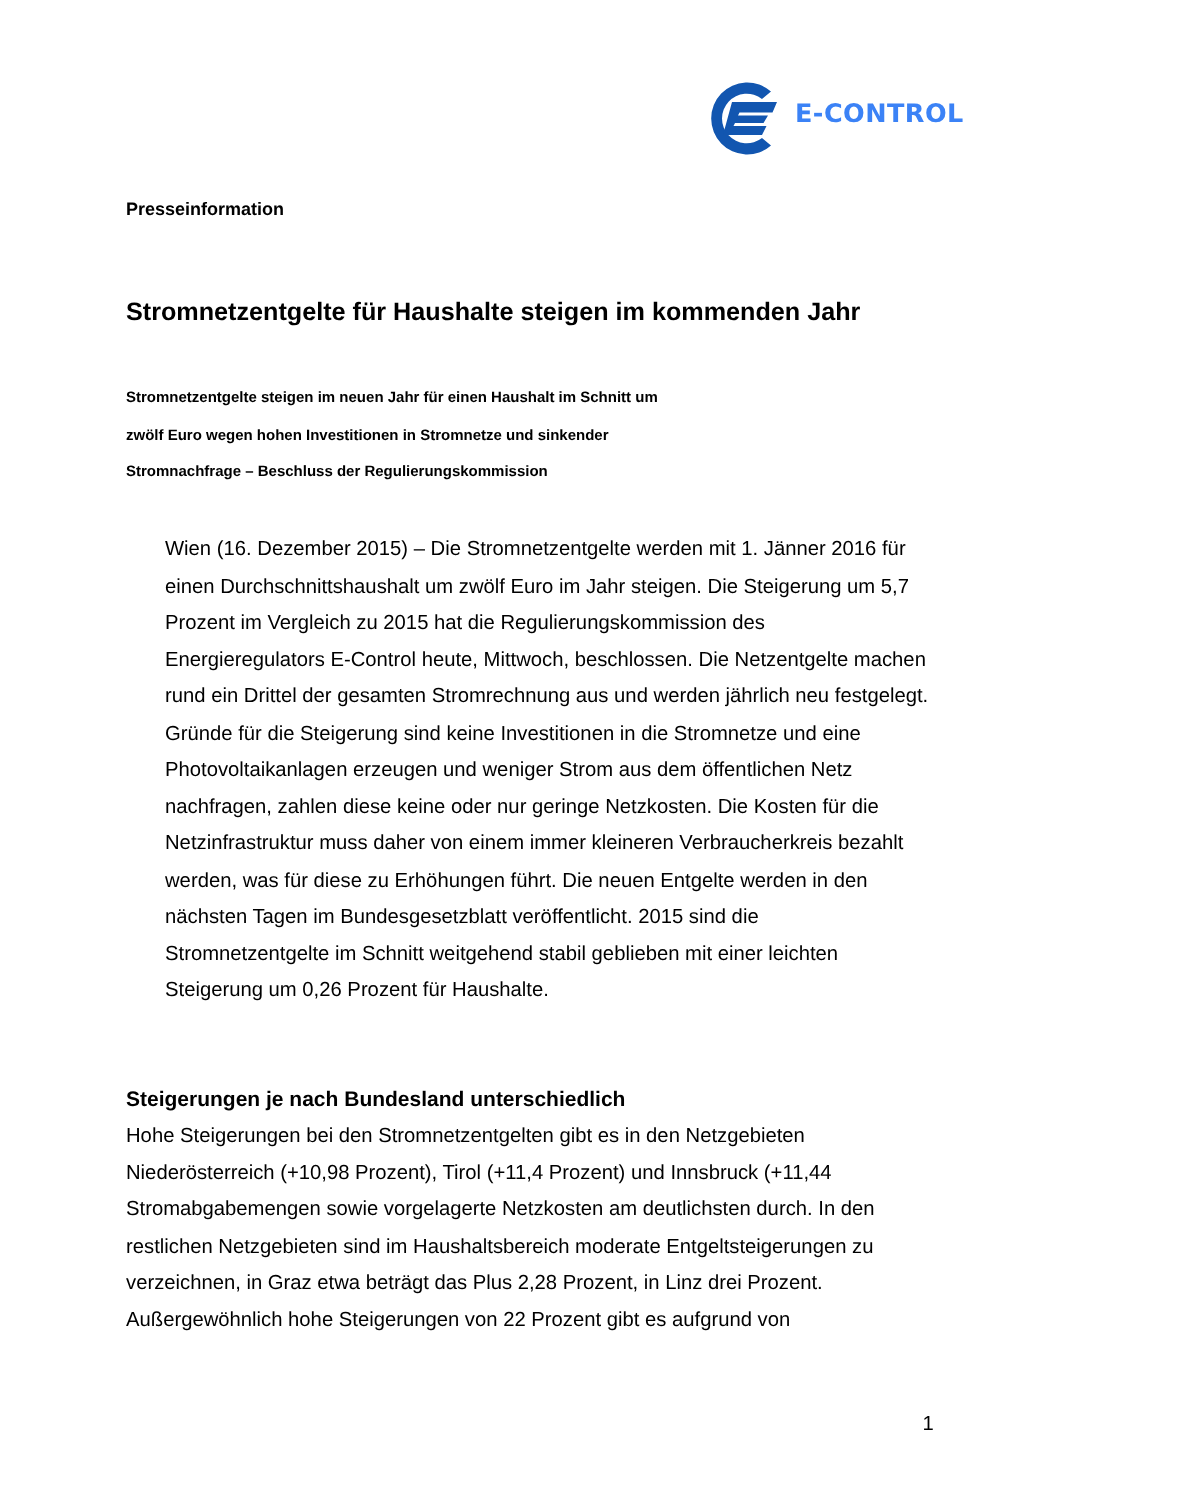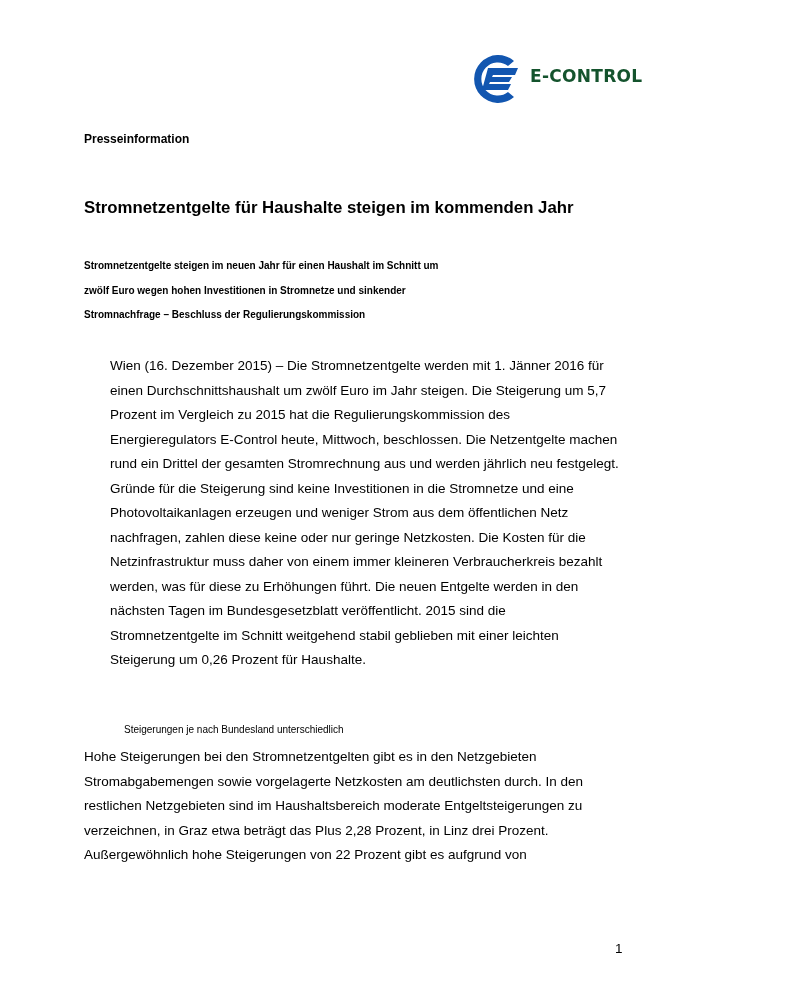--- a/index.html
+++ b/index.html
@@ -1,27 +1,27 @@
 <!DOCTYPE html>
 <html><head>
 <meta charset="utf-8">
 <style>
   html, body { margin: 0; padding: 0; background: #ffffff; }
   body { width: 792px; height: 1000px; position: relative; overflow: hidden;
          font-family: "Liberation Sans", sans-serif; color: #000; }
   .logo { position: absolute; left: 468px; top: 51px; width: 56px; height: 56px; }
   .logo-text { position: absolute; left: 530px; top: 66px; font-family: "DejaVu Sans", sans-serif;
-               font-weight: bold; font-size: 17px; color: #14532d; letter-spacing: 0.3px; }
+               font-weight: bold; font-size: 17px; color: #3b82f6; letter-spacing: 0.3px; }
   .label { position: absolute; left: 84px; top: 132px; font-size: 12px; font-weight: bold; }
   .title { position: absolute; left: 84px; top: 198px; font-size: 16.8px; font-weight: bold; }
   .lead { position: absolute; left: 84px; top: 254px; width: 560px; font-size: 10px; font-weight: bold; line-height: 24.5px; }
   .lead div, .body div { white-space: nowrap; }
   .body { position: absolute; left: 84px; font-size: 13.5px; line-height: 24.5px; }
   .p1 { top: 354px; margin-left: 26px; }
-  .sub { position: absolute; left: 84px; top: 724px; font-size: 10px; font-weight: normal; margin-left: 40px; }
+  .sub { position: absolute; left: 84px; top: 724px; font-size: 14px; font-weight: bold; }
   .p2 { top: 745px; }
   .pagenum { position: absolute; left: 615px; top: 941px; font-size: 13.5px; }
 </style>
 </head>
 <body>
 
 <div class="logo">
   <svg width="56" height="56" viewBox="0 0 56 56">
     <path d="M46 10 A24 24 0 1 0 46 46 L40 41 A16.5 16.5 0 1 1 40 15 Z" fill="#1256b0"></path>
     <polygon points="20,17 50,17 47,24 25,24 24,26 44,26 41,31 22,31 21,33 43,33 40,39 14,39" fill="#1256b0"></polygon>
@@ -51,19 +51,20 @@
   <div>werden, was für diese zu Erhöhungen führt. Die neuen Entgelte werden in den</div>
   <div>nächsten Tagen im Bundesgesetzblatt veröffentlicht. 2015 sind die</div>
   <div>Stromnetzentgelte im Schnitt weitgehend stabil geblieben mit einer leichten</div>
   <div>Steigerung um 0,26 Prozent für Haushalte.</div>
 </div>
 
 <div class="sub">Steigerungen je nach Bundesland unterschiedlich</div>
 
 <div class="body p2">
   <div>Hohe Steigerungen bei den Stromnetzentgelten gibt es in den Netzgebieten</div>
+  <div>Niederösterreich (+10,98 Prozent), Tirol (+11,4 Prozent) und Innsbruck (+11,44</div>
   <div>Stromabgabemengen sowie vorgelagerte Netzkosten am deutlichsten durch. In den</div>
   <div>restlichen Netzgebieten sind im Haushaltsbereich moderate Entgeltsteigerungen zu</div>
   <div>verzeichnen, in Graz etwa beträgt das Plus 2,28 Prozent, in Linz drei Prozent.</div>
   <div>Außergewöhnlich hohe Steigerungen von 22 Prozent gibt es aufgrund von</div>
 </div>
 
 <div class="pagenum">1</div>
 
 </body></html>

